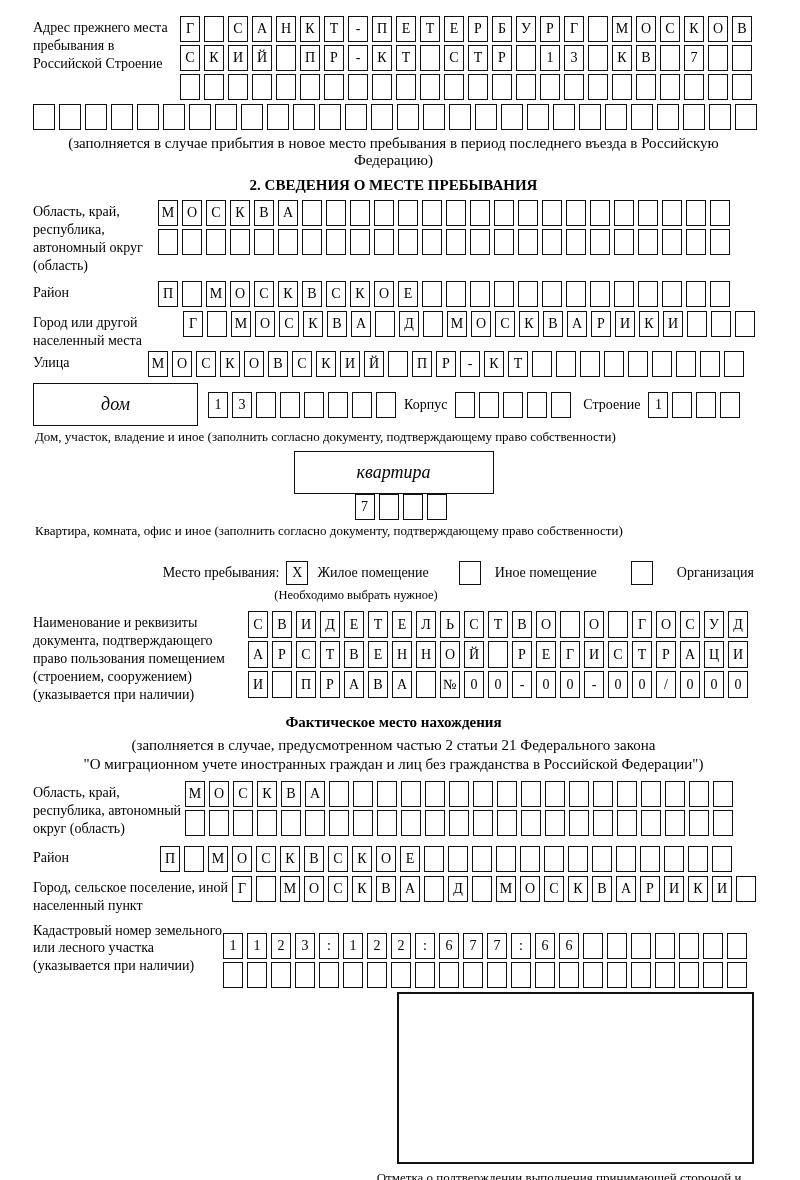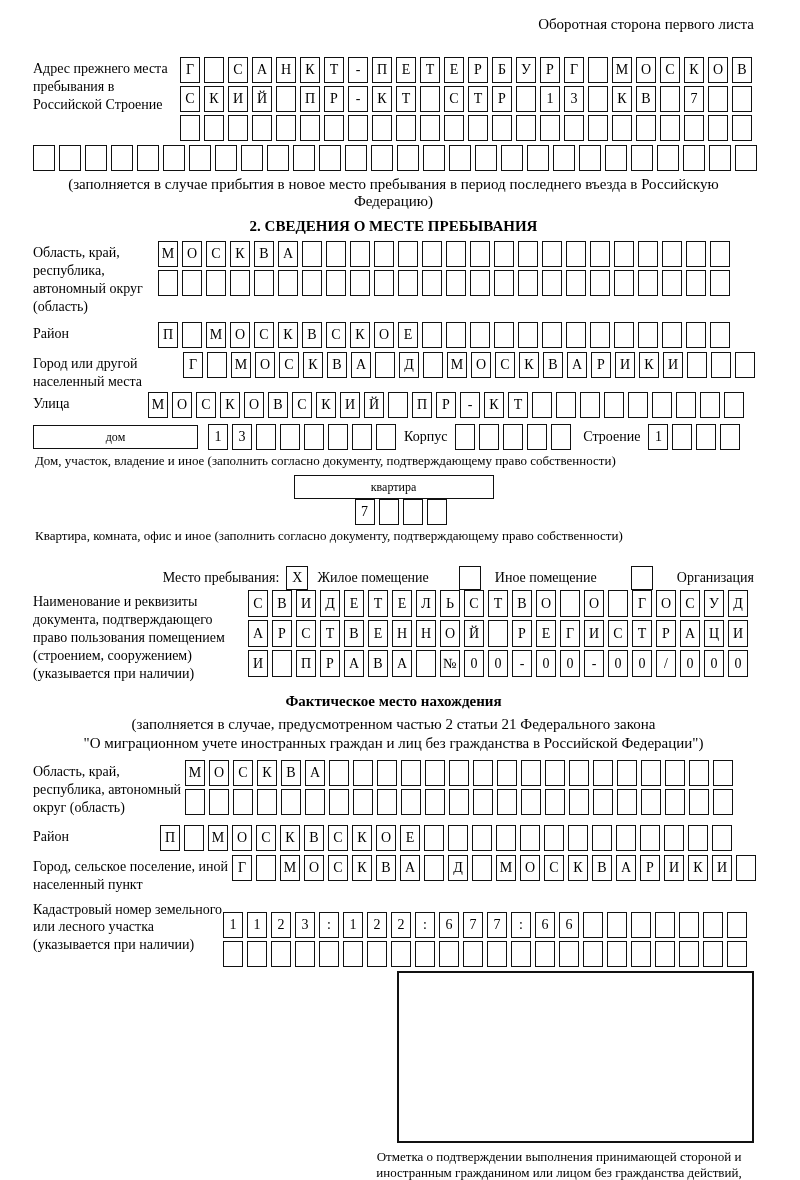--- a/index.html
+++ b/index.html
@@ -23,22 +23,22 @@
     font-size: 14px; line-height: 1;
   }
   .cells.lg .cell { width: 22px; }
   .cells.tall .cell { height: 27px; }
 
   .caption { font-size: 15px; text-align: center; margin-top: 5px; }
   .caption-left { font-size: 13px; text-align: left; margin: 3px 0 6px 2px; }
   .sect-title { font-size: 15px; font-weight: bold; text-align: center; margin: 8px 0 6px 0; }
 
   .widebox {
-    border: 1.5px solid #111; height: 24px; flex: none;
-    display: flex; align-items: center; justify-content: center; font-size: 12px;
+    border: 1.5px solid #111; height: 43px; flex: none;
+    display: flex; align-items: center; justify-content: center; font-size: 18px; font-style: italic;
   }
   .inline-lbl { font-size: 14px; padding-top: 6px; flex: none; }
 
   .chk {
     width: 22px; height: 24px; flex: none; border: 1.5px solid #111;
     display: flex; align-items: center; justify-content: center; font-size: 14px;
   }
   .stay-row { display: flex; align-items: center; margin-top: 22px; justify-content: flex-end; }
   .stay-lbl { font-size: 14px; }
   .hint { font-size: 12.5px; margin: 3px 0 8px 188px; width: 270px; text-align: center; }
@@ -51,21 +51,20 @@
   }
 
   .mt2 { margin-top: 2px; } .mt4 { margin-top: 4px; } .mt6 { margin-top: 6px; }
   .mt8 { margin-top: 8px; } .mt10 { margin-top: 10px; }
 </style>
 </head>
 <body>
 
 <div class="page">
 
-  <div class="hdr-note">Оборотная сторона первого листа</div>
 
   <div class="frow">
     <div class="flabel" style="width:147px">Адрес прежнего места пребывания в Российской Строение</div>
     <div class="cellcol">
       <div class="cells">
           <div class="cell">Г</div>
           <div class="cell"></div>
           <div class="cell">С</div>
           <div class="cell">А</div>
           <div class="cell">Н</div>
@@ -369,20 +368,21 @@
 
   <div class="stay-row">
     <div class="stay-lbl">Место пребывания:</div>
     <div class="chk" style="margin-left:7px">X</div>
     <div class="stay-lbl" style="margin-left:9px">Жилое помещение</div>
     <div class="chk" style="margin-left:30px"></div>
     <div class="stay-lbl" style="margin-left:14px">Иное помещение</div>
     <div class="chk" style="margin-left:34px"></div>
     <div class="stay-lbl" style="margin-left:24px">Организация</div>
   </div>
+  <div class="hint">(Необходимо выбрать нужное)</div>
 
   <div class="frow">
     <div class="flabel" style="width:215px">Наименование и реквизиты документа, подтверждающего право пользования помещением (строением, сооружением) (указывается при наличии)</div>
     <div class="cellcol">
       <div class="cells tall">
           <div class="cell">С</div>
           <div class="cell">В</div>
           <div class="cell">И</div>
           <div class="cell">Д</div>
           <div class="cell">Е</div>

